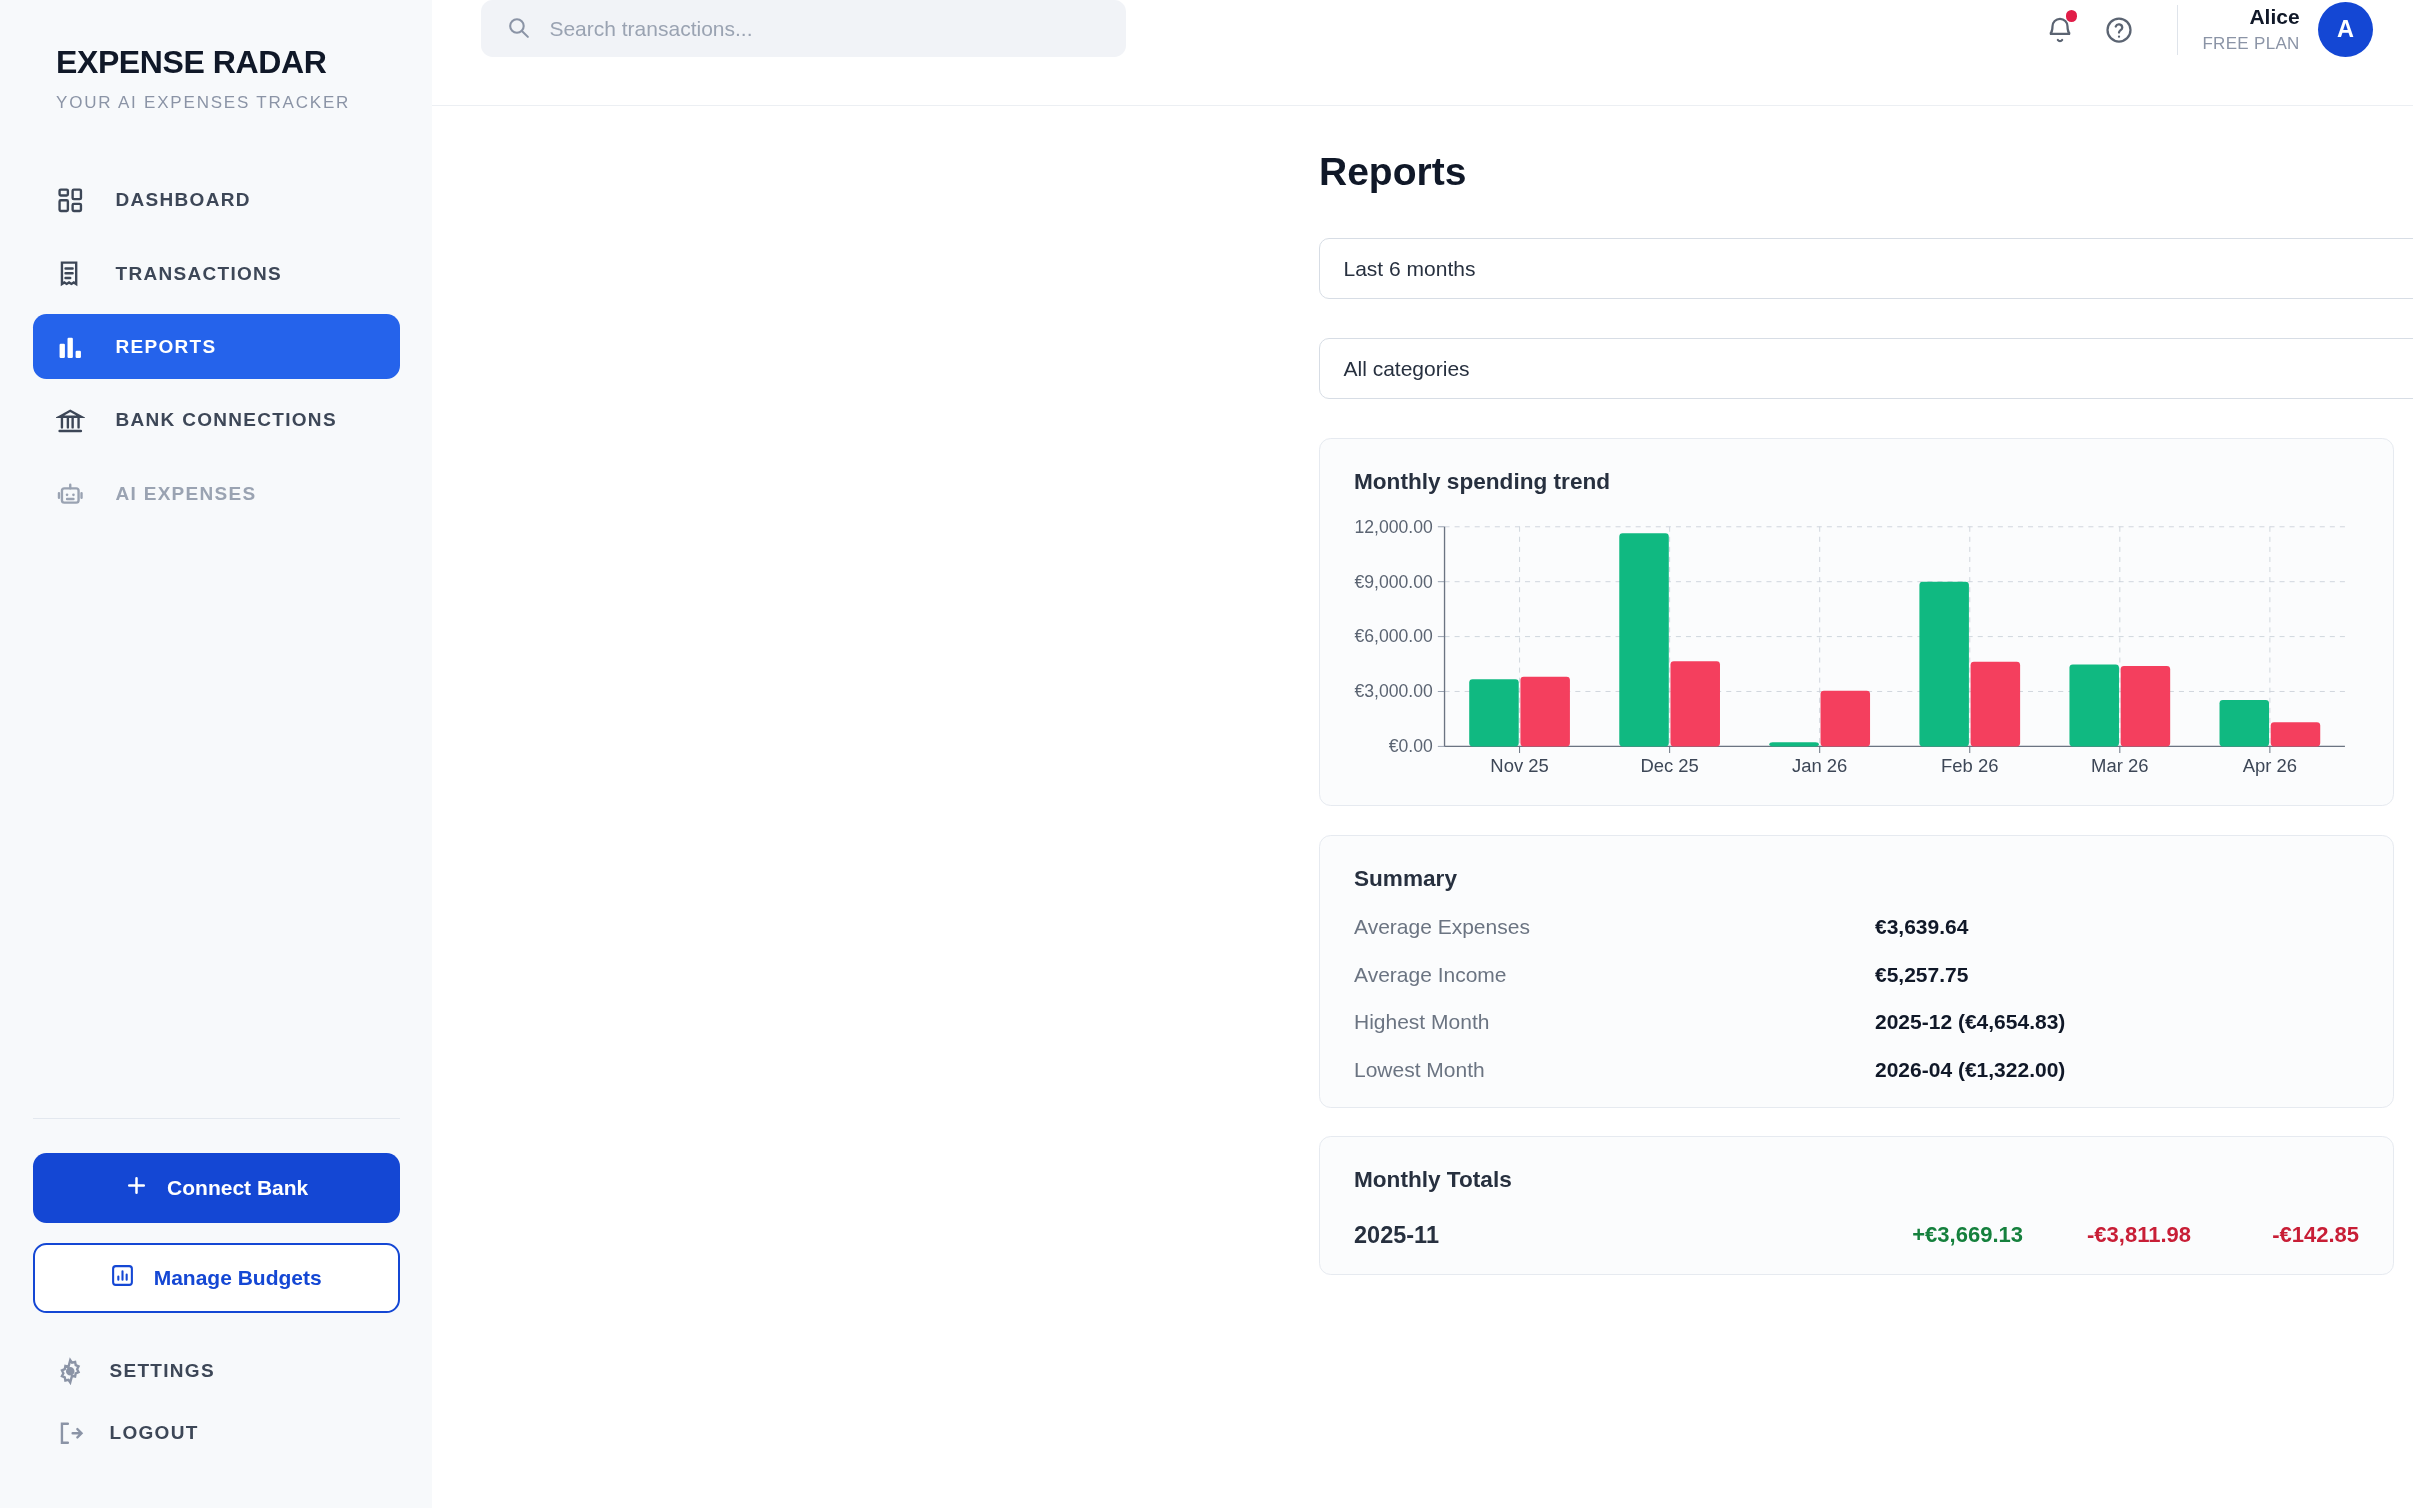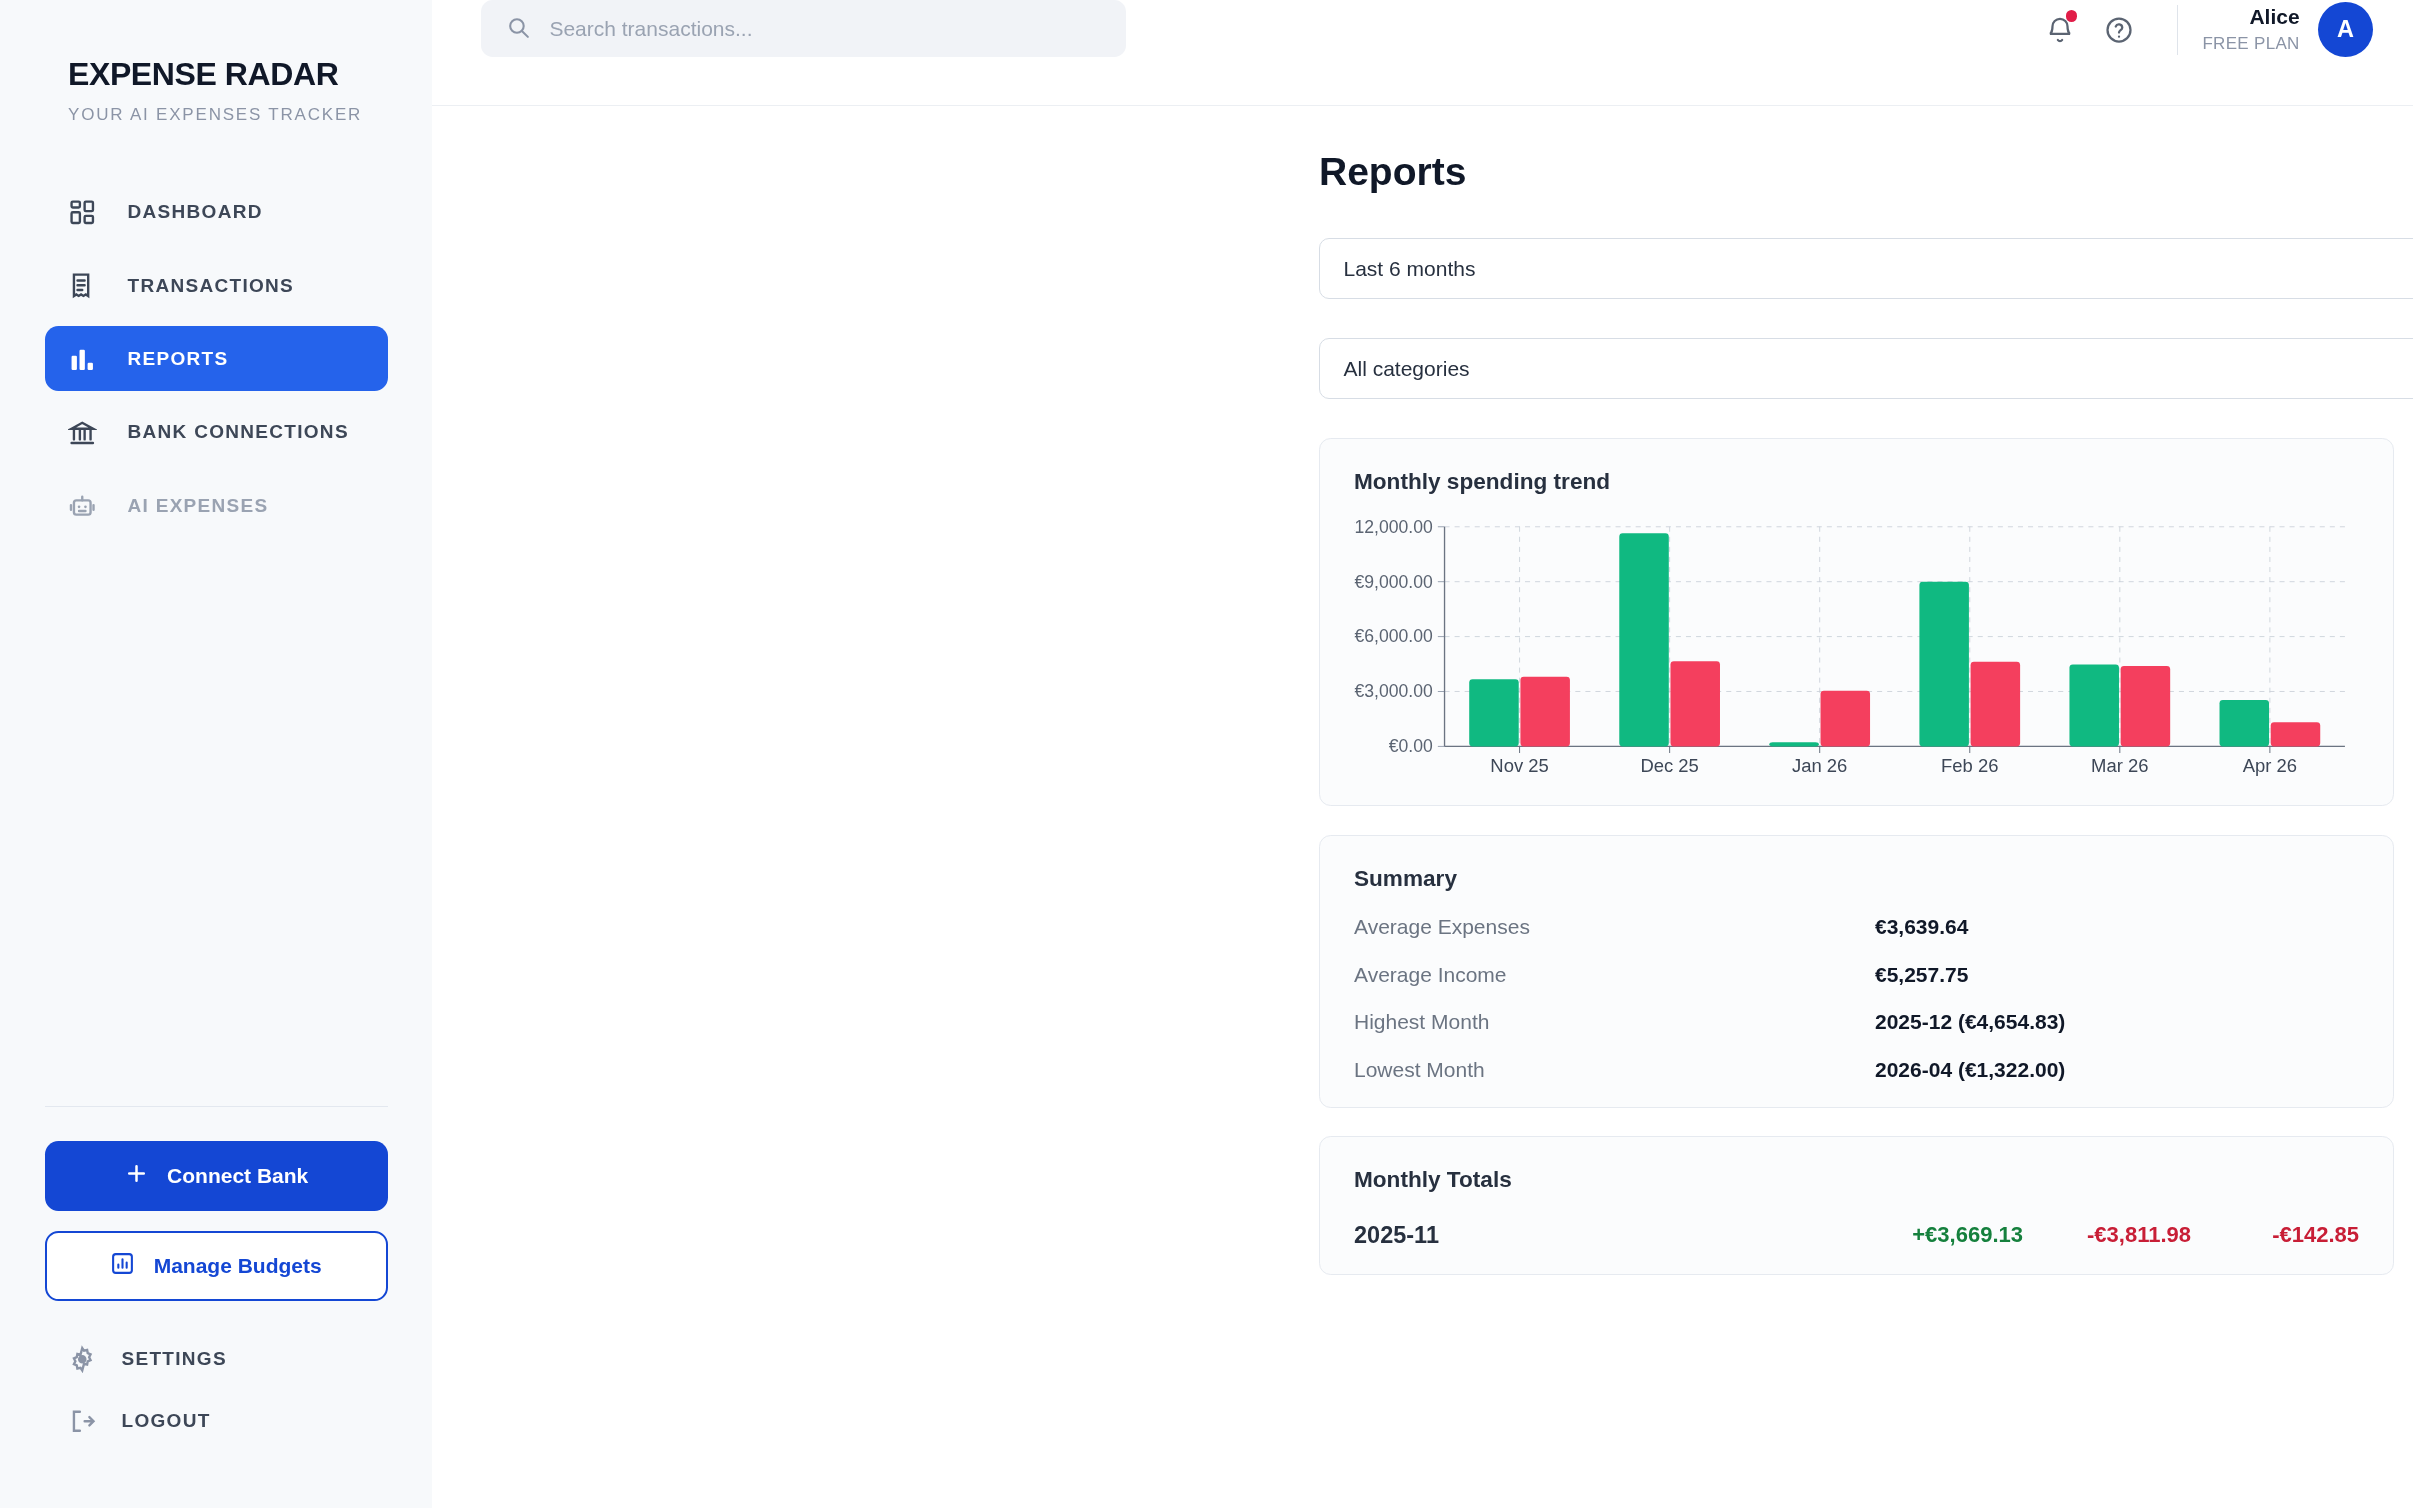--- a/index.html
+++ b/index.html
@@ -9,21 +9,21 @@
     background: #f7f9fb;
     overflow: hidden;
   }
   .app { display: flex; width: 2413px; height: 1508px; }
 
   
   .sidebar {
     width: 432px; height: 1508px;
     background: #f7f9fb;
     display: flex; flex-direction: column;
-    padding: 16px;
+    padding: 4px;
     flex: 0 0 432px;
   }
   .brand { padding: 40px 47px 0 52px; }
   .brand-title {
     font-size: 32px; font-weight: 800; letter-spacing: -0.4px;
     color: #101828;
   }
   .brand-sub {
     margin-top: 11.7px;
     font-size: 17px; letter-spacing: 1.8px; font-weight: 400;

